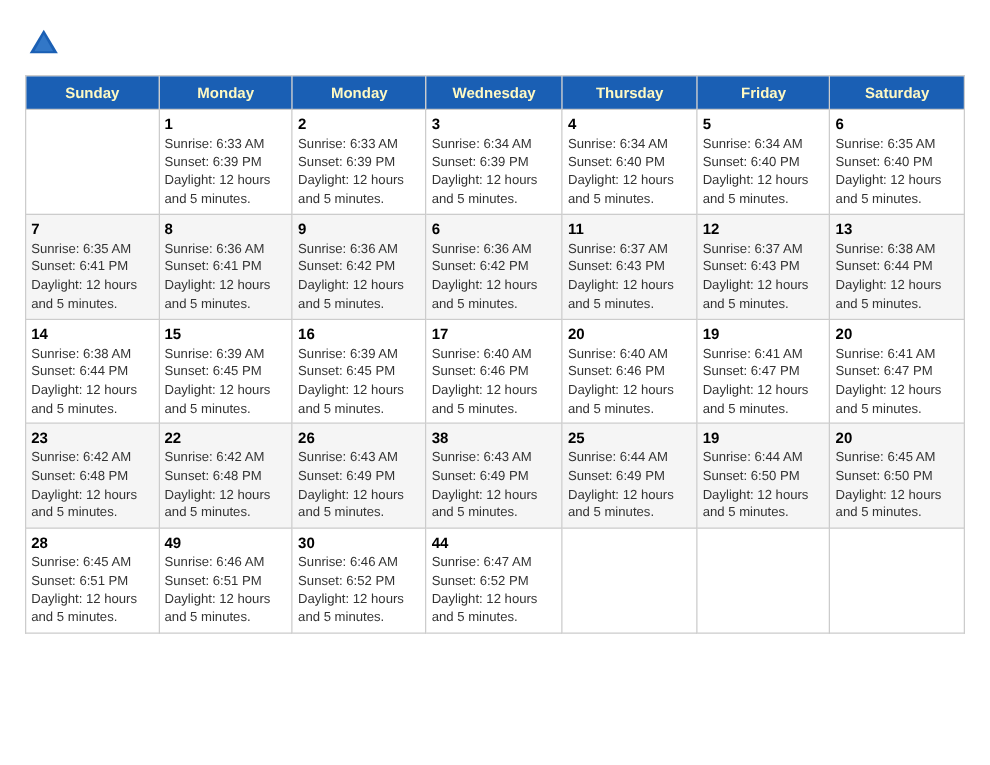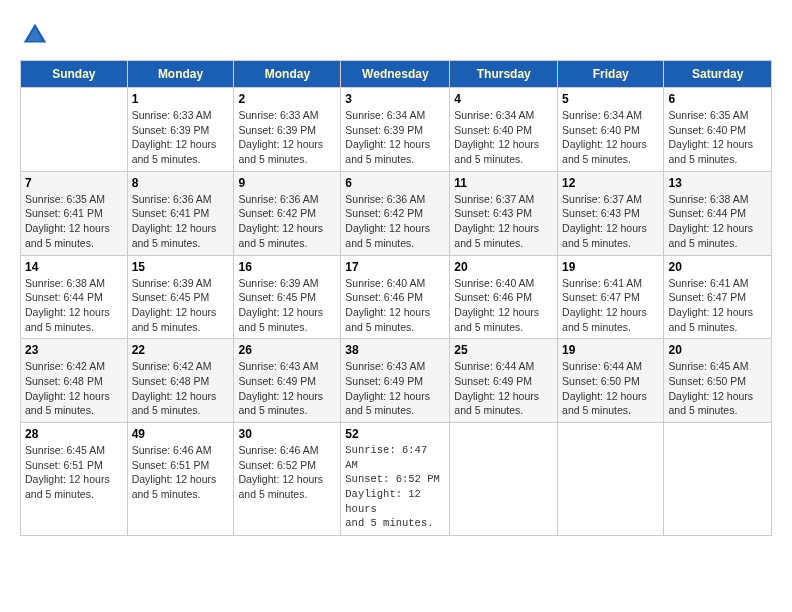--- a/index.html
+++ b/index.html
@@ -339,22 +339,22 @@
 and 5 minutes.</div>
         </td>
         <td>
           <span class="day-num">30</span>
           <div class="day-info" style="white-space: pre-line;">Sunrise: 6:46 AM
 Sunset: 6:52 PM
 Daylight: 12 hours
 and 5 minutes.</div>
         </td>
         <td>
-          <span class="day-num">52</span>
-          <div class="day-info" style="white-space: pre-line; font-family: Liberation Mono, monospace;">Sunrise: 6:47 AM
+          <span class="day-num">44</span>
+          <div class="day-info" style="white-space: pre-line;">Sunrise: 6:47 AM
 Sunset: 6:52 PM
 Daylight: 12 hours
 and 5 minutes.</div>
         </td>
         <td class="empty-cell"></td>
         <td class="empty-cell"></td>
         <td class="empty-cell"></td>
       </tr>
     </tbody>
 </table>

